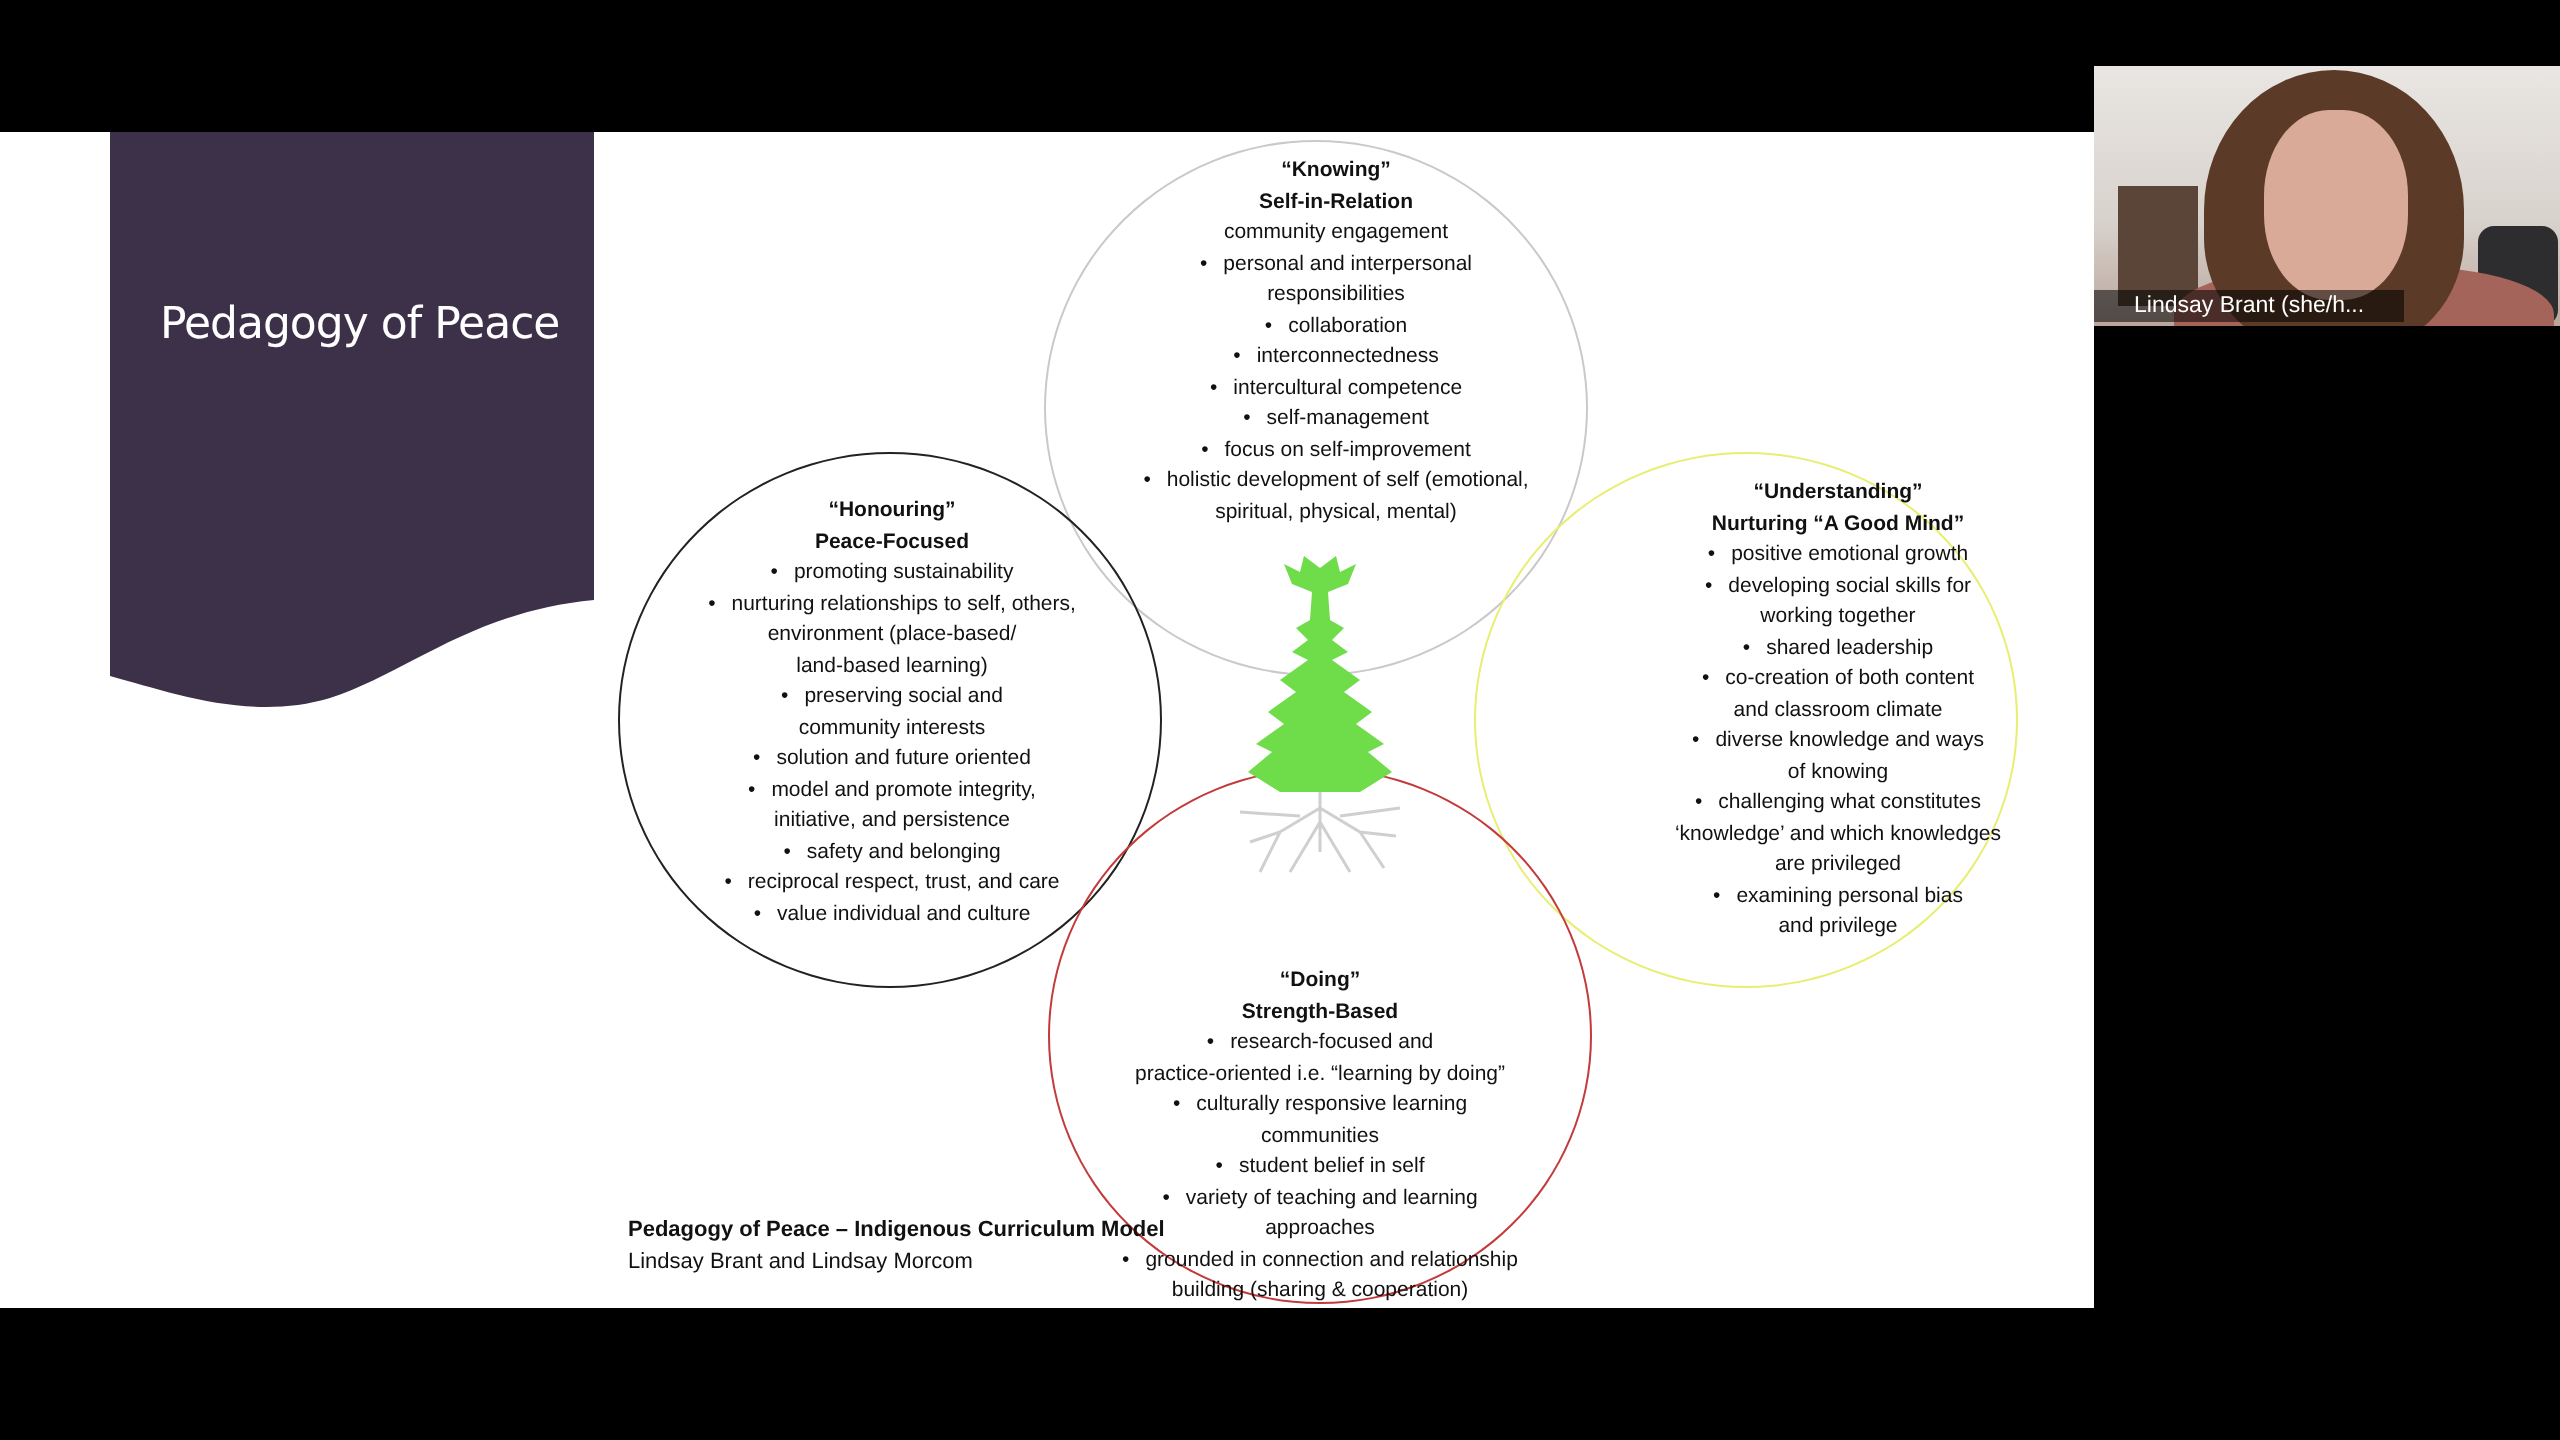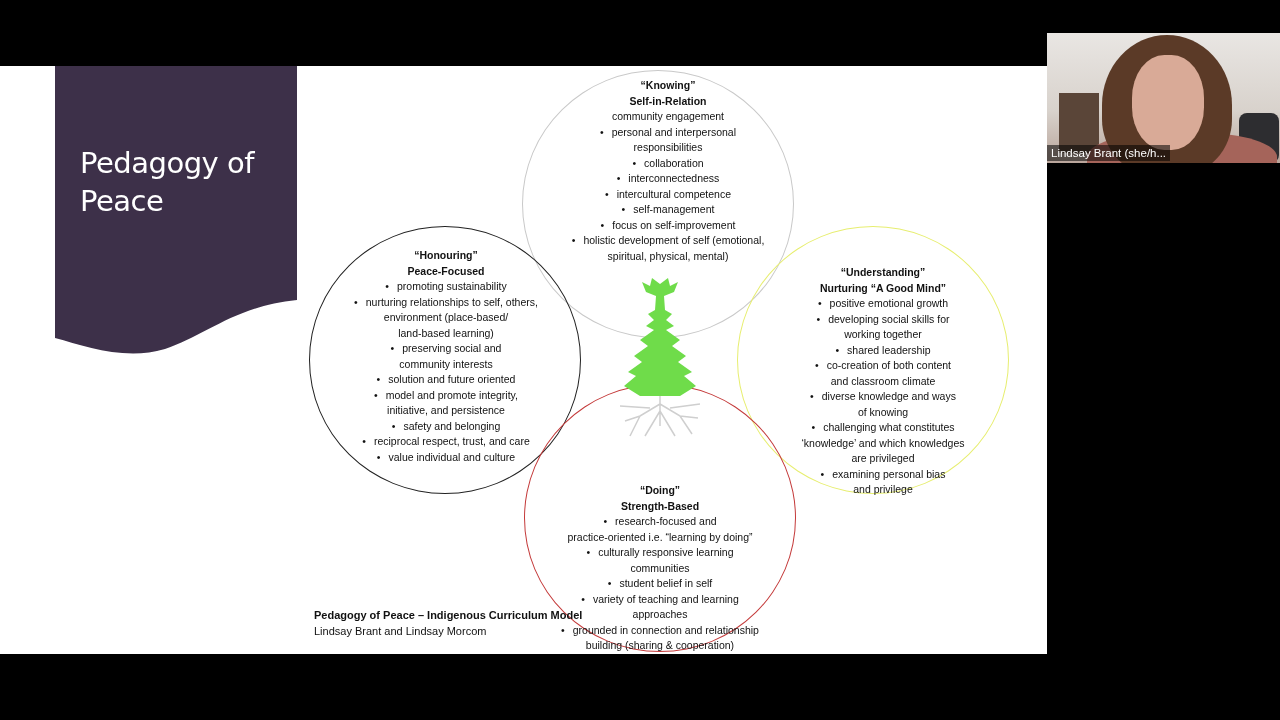--- a/index.html
+++ b/index.html
@@ -1,49 +1,49 @@
 <!DOCTYPE html>
 <html><head>
 <meta charset="utf-8">
 <style>
   html, body { margin:0; padding:0; }
   body { width:1280px; height:720px; background:#000; position:relative; overflow:hidden;
          font-family:"Liberation Sans", sans-serif; }
   .slide { position:absolute; left:0; top:66px; width:1047px; height:588px; background:#fff; overflow:hidden; }
   .banner { position:absolute; left:55px; top:0; width:242px; height:290px; }
   .banner svg { position:absolute; left:0; top:0; }
-  .banner-title { position:absolute; left:25px; top:78px; color:#fff; font-size:29px; line-height:38px;
+  .banner-title { position:absolute; left:25px; top:78px; color:#fff; font-size:22px; line-height:38px;
                   font-family:"DejaVu Sans", sans-serif; font-weight:normal; letter-spacing:-0.5px; }
   .circle { position:absolute; border-radius:50%; box-sizing:border-box; }
   .c-know { left:522px; top:4px; width:272px; height:268px; border:1.5px solid #c9c9c9; }
   .c-hon  { left:309px; top:160px; width:272px; height:268px; border:1.5px solid #222; }
   .c-und  { left:737px; top:160px; width:272px; height:268px; border:1.5px solid #e7ee70; }
   .c-do   { left:524px; top:318px; width:272px; height:268px; border:1.5px solid #c43a3a; }
   .block { position:absolute; text-align:center; font-size:10.5px; line-height:15.5px; color:#111;
            font-family:"Liberation Sans", sans-serif; }
   .block .h { font-weight:bold; }
   .block .item { white-space:nowrap; }
   .block .item .bullet { margin-right:8px; }
   .b-know { left:548px; top:12px; width:240px; }
   .b-hon  { left:326px; top:182px; width:240px;text-align:center; }
-  .b-und  { left:774px; top:173px; width:218px;margin-top:26px; }
+  .b-und  { left:810px; top:173px; width:218px; }
   .b-do   { left:540px; top:371px; width:240px;margin-top:46px; }
   .tree { position:absolute; left:600px; top:210px; width:120px; height:170px; }
   .caption { position:absolute; left:314px; top:541px; font-size:11px; line-height:16px; color:#111; }
   .caption .t { font-weight:bold; }
   .caption .a { }
   .video { position:absolute; left:1047px; top:33px; width:233px; height:130px; overflow:hidden;
            background:linear-gradient(180deg,#e9e6e3 0%,#d8d2cc 60%,#b9a59b 100%); }
   .video .shelf { position:absolute; left:12px; top:60px; width:40px; height:60px; background:#5a4538; }
   .video .hair { position:absolute; left:55px; top:2px; width:130px; height:140px; border-radius:50% 50% 40% 40%; background:#5b3a27; }
   .video .face { position:absolute; left:85px; top:22px; width:72px; height:95px; border-radius:45%; background:#d9aa97; }
   .video .body { position:absolute; left:40px; top:100px; width:190px; height:60px; border-radius:40% 40% 0 0; background:#a5645a; }
   .video .coat { position:absolute; left:192px; top:80px; width:40px; height:50px; background:#2d2d30; border-radius:8px; }
   .name-tag { position:absolute; left:0; bottom:2px; background:rgba(0,0,0,0.55); color:#fff; font-size:11.5px;
-              padding:2px 4px; font-family:"Liberation Sans", sans-serif; }
+              padding:2px 20px; font-family:"Liberation Sans", sans-serif; }
 </style>
 </head>
 <body>
 
 <div class="slide">
   <div class="banner">
     <svg width="242" height="290" viewBox="0 0 242 290">
       <path d="M0 0 H242 V234 C180 240 150 270 110 283 C70 295 30 280 0 272 Z" fill="#3d3049"></path>
     </svg>
     <div class="banner-title" style="width:200px;">Pedagogy of Peace</div>

